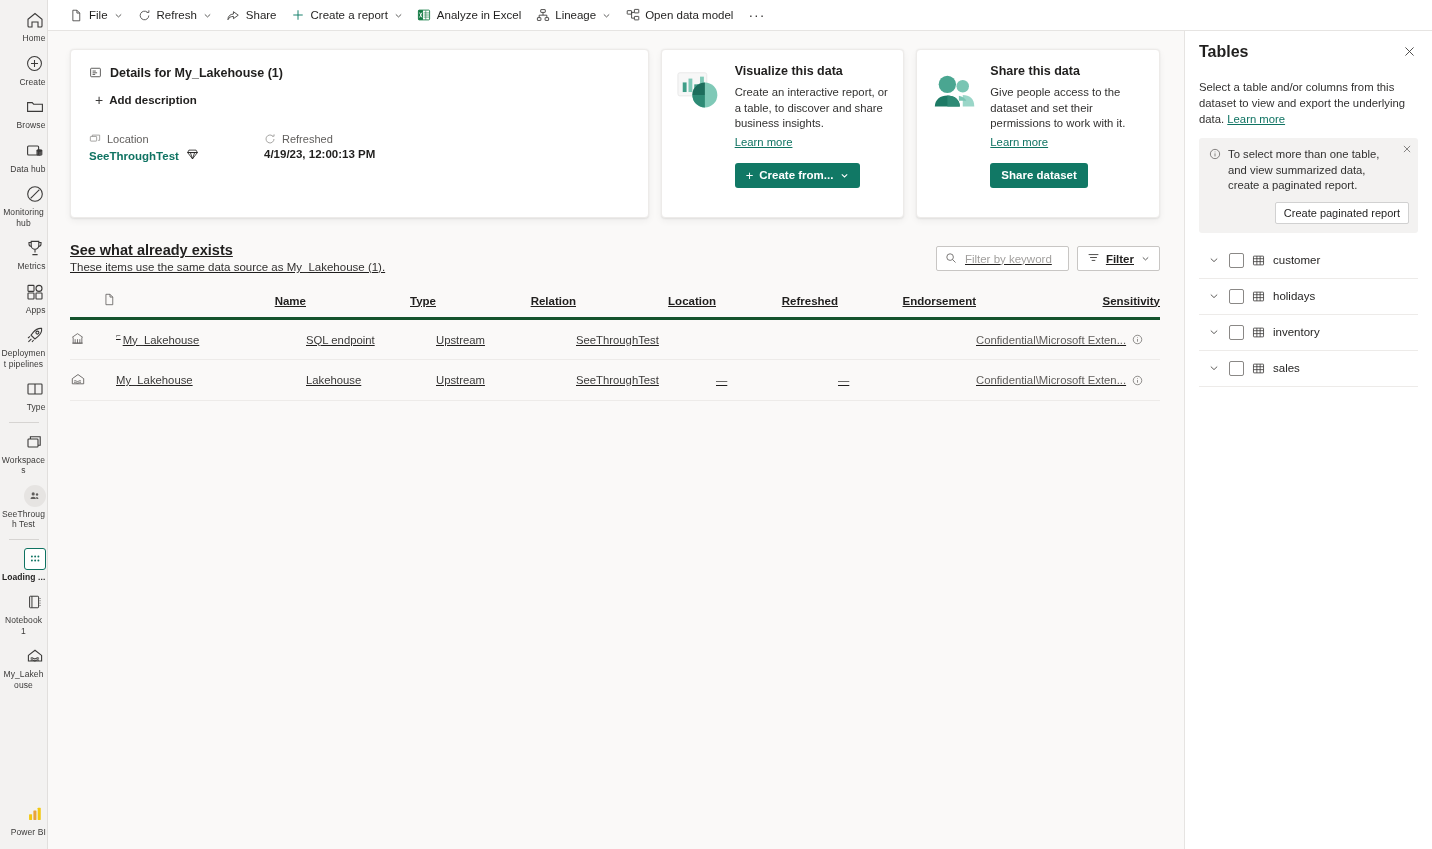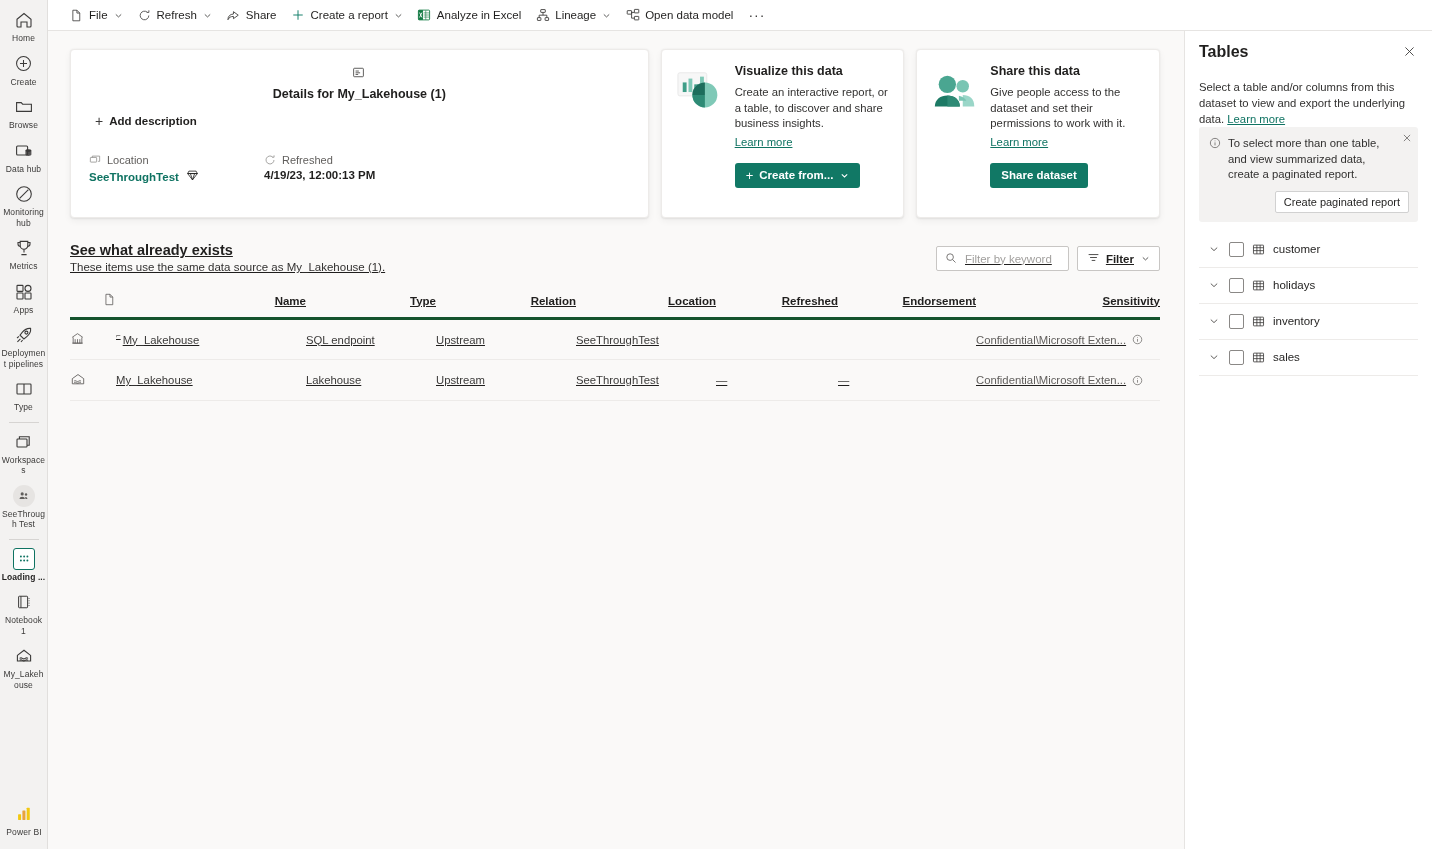--- a/index.html
+++ b/index.html
@@ -20,21 +20,21 @@
     width: 48px; height: 849px;
     background: #f3f2f1;
     border-right: 1px solid #e1dfdd;
     display: flex; flex-direction: column; align-items: center;
     padding-top: 4px;
     flex: 0 0 48px;
     position: relative;
   }
   .rail-item {
     width: 48px;
-    display: flex; flex-direction: column; align-items: center;
+    display: flex; flex-direction: column; align-items: flex-end;
     padding: 5px 2px 4px 2px;
     cursor: pointer;
     text-align: center;
   }
   .rail-ico {
     width: 22px; height: 22px;
     display: flex; align-items: center; justify-content: center;
     color: #3b3a39;
   }
   .rail-ico svg { display: block; }
@@ -92,21 +92,21 @@
 
   
   .cards { display: flex; gap: 12px; align-items: stretch; }
   .card {
     background: #fff; border: 1px solid #edebe9; border-radius: 4px;
     box-shadow: 0 0.6px 1.8px rgba(0,0,0,0.07), 0 3px 7px rgba(0,0,0,0.05);
   }
   .card-details { width: 582px; height: 169px; padding: 16px 18px; position: relative; }
   .card-promo { width: 245px; height: 169px; padding: 14px 14px; display: flex; gap: 7px; }
 
-  .det-title { display: flex; align-items: center; gap: 7px; font-size: 12.5px; font-weight: bold; flex-direction: column; }
+  .det-title { display: flex; align-items: center; gap: 7px; font-size: 12.5px; font-weight: bold; }
   .det-title .ico { width: 14px; height: 14px; color: #3b3a39; display:inline-flex; }
   .add-desc {
     display: inline-flex; align-items: center; gap: 6px;
     margin: 13px 0 0 6px; font-size: 11.5px; font-weight: bold;
     color: #201f1e; cursor: pointer;
   }
   .add-desc .plus { font-size: 14px; font-weight: normal; color:#3b3a39; line-height: 1; }
   .meta-row { display: flex; margin-top: 24px; }
   .meta-block { margin-right: 40px; }
   .meta-block.loc { width: 135px; }
@@ -184,21 +184,21 @@
     padding: 12px 14px 0 14px;
     display: flex; flex-direction: column;
     overflow: hidden;
   }
   .rp-head { display: flex; align-items: flex-start; justify-content: space-between; }
   .rp-title { font-size: 16px; font-weight: bold; }
   .rp-close { color: #3b3a39; cursor: pointer; padding: 2px; display:inline-flex; }
   .rp-desc { font-size: 11.3px; line-height: 16px; color: #323130; margin-top: 18px; }
   .rp-desc a { color: #0f7362; text-decoration: underline; cursor: pointer; }
   .rp-note {
-    background: #f3f2f1; border-radius: 3px;
+    margin-top: 11px; background: #f3f2f1; border-radius: 3px;
     padding: 9px 9px 9px 10px; position: relative;
   }
   .rp-note-row { display: flex; gap: 7px; }
   .rp-note-ico { color: #605e5c; flex: 0 0 auto; margin-top: 1px; display:inline-flex;}
   .rp-note-text { font-size: 11.3px; line-height: 15.5px; color: #323130; padding-right: 12px; }
   .rp-note-close { position: absolute; top: 6px; right: 6px; color: #605e5c; cursor: pointer; display:inline-flex;}
   .rp-note-btn {
     display: block; margin: 8px 0 0 auto;
     background: #fff; border: 1px solid #d1d1d1; border-radius: 2px;
     font-size: 11px; padding: 4px 8px; cursor: pointer;

